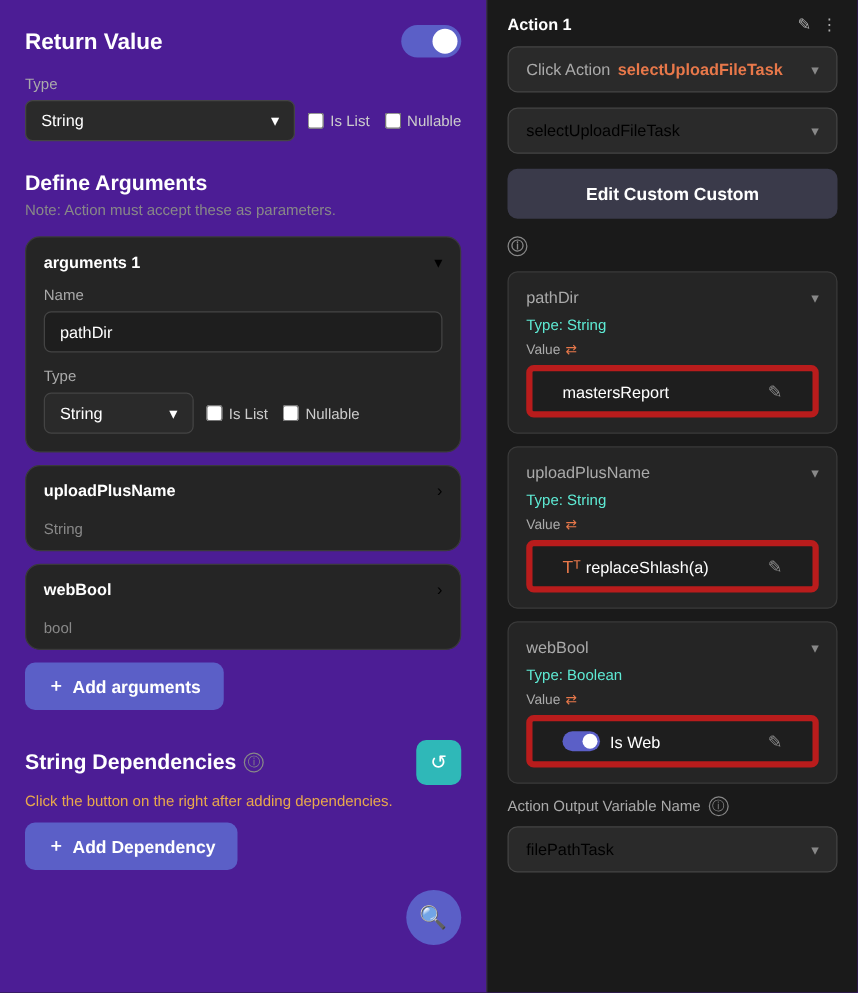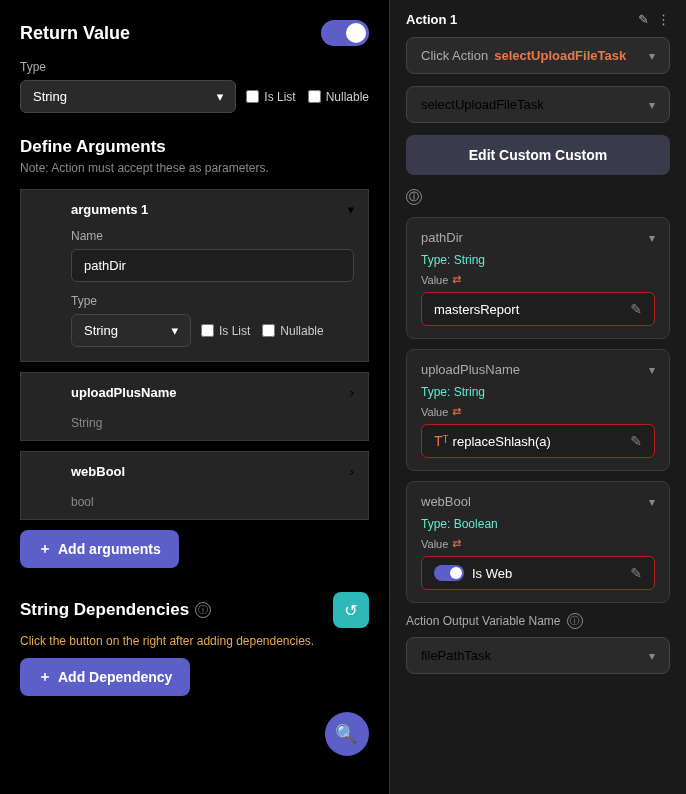--- a/index.html
+++ b/index.html
@@ -9,21 +9,21 @@
       display: flex;
       font-family: -apple-system, BlinkMacSystemFont, 'Segoe UI', sans-serif;
       font-size: 13px;
       background: #1a1a1a;
       overflow: hidden;
     }
 
     
     .left-panel {
       width: 390px;
-      background: #000000;
+      background: #4c1d95;
       padding: 20px 20px 20px 20px;
       border-right: 1px solid #333;
       overflow-y: auto;
       flex-shrink: 0;
     }
 
     
     .right-panel {
       flex: 1;
       background: #1a1a1a;
@@ -120,23 +120,22 @@
 
     .section-define-note {
       color: #888;
       font-size: 12px;
       margin-bottom: 14px;
     }
 
     .argument-card {
       background: #252525;
       border: 1px solid #3a3a3a;
-      border-radius: 0;
+      border-radius: 12px;
       margin-bottom: 10px;
-      padding-left: 36px;
     }
 
     .argument-header {
       display: flex;
       align-items: center;
       justify-content: space-between;
       padding: 12px 14px;
       cursor: pointer;
     }
 
@@ -376,23 +375,23 @@
       color: #aaa;
       font-size: 11px;
       display: flex;
       align-items: center;
       gap: 4px;
       margin-bottom: 6px;
     }
 
     .value-box {
       background: #1e1e1e;
-      border: 1px solid #b91c1c;
+      border: 5px solid #b91c1c;
       border-radius: 6px;
-      padding: 8px 12px;
+      padding: 8px 24px;
       color: #fff;
       font-size: 13px;
       display: flex;
       align-items: center;
       justify-content: space-between;
     }
 
     .edit-icon {
       color: #888;
       cursor: pointer;

